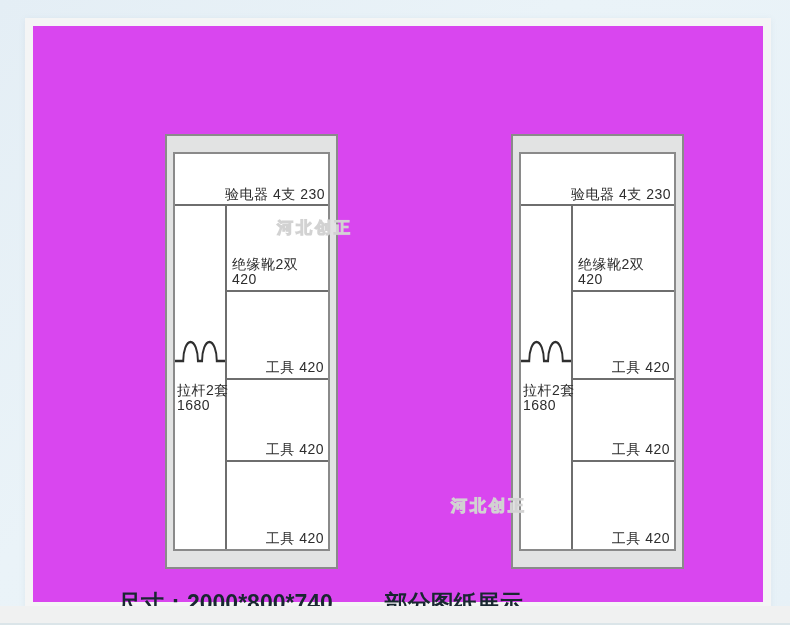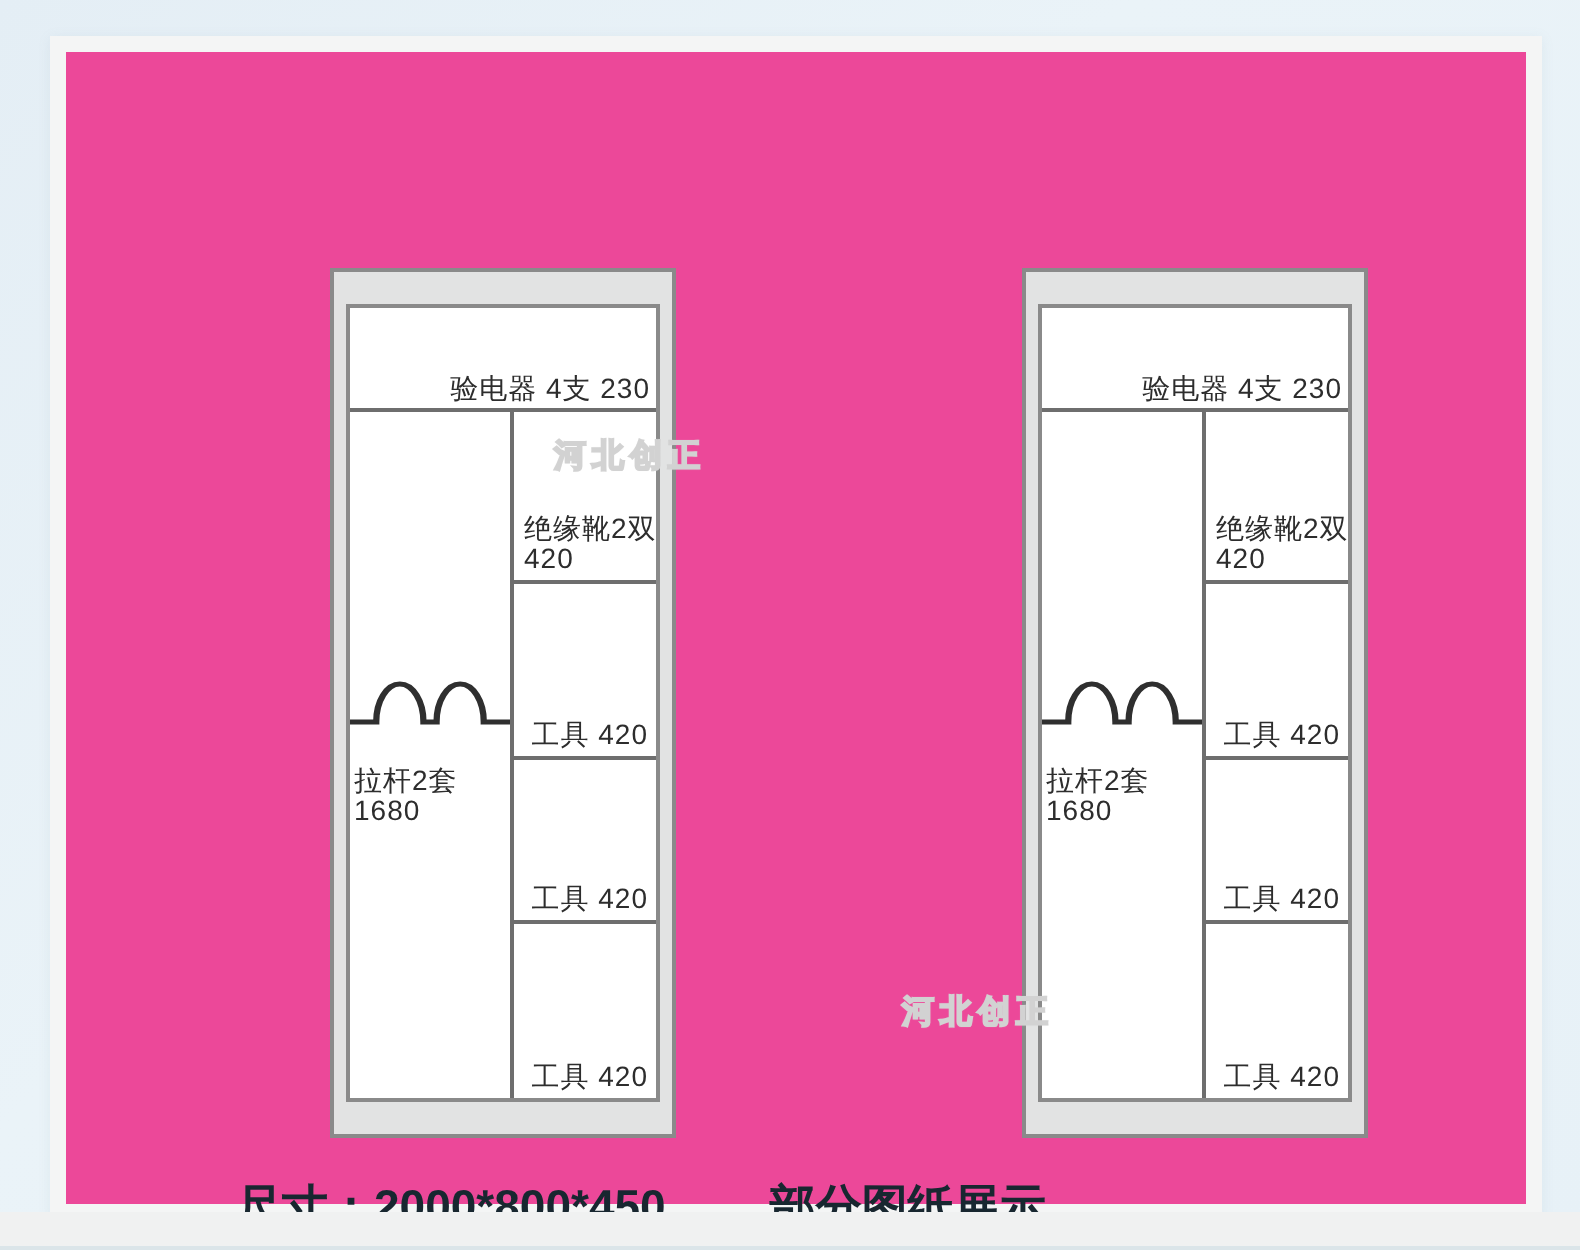--- a/index.html
+++ b/index.html
@@ -10,21 +10,21 @@
     background: linear-gradient(135deg, #e4eef5 0%, #eaf3f8 40%, #e7f1f7 100%);
     overflow: hidden;
   }
   .bottom-strip {
     position: absolute; left: 0; right: 0; bottom: 0; height: 19px;
     background: #f0f1f1;
     border-bottom: 2px solid #dbe5e9;
   }
   .card {
     position: absolute; left: 25px; top: 18px; width: 746px; height: 592px;
-    background: #ec4899;
+    background: #d946ef;
     border: 8px solid #f4f5f5;
     box-shadow: 0 1px 6px rgba(120,150,165,0.10);
   }
   
   .cabinet {
     position: absolute; top: 108px; width: 173px; height: 435px;
     background: #e2e3e3;
     border: 2px solid #8a8a8a;
   }
   .cabinet.c1 { left: 132px; }
@@ -39,21 +39,21 @@
     font-size: 14px; color: #2d2d2d; letter-spacing: 0.5px; white-space: nowrap;
     line-height: 15px;
   }
   .shelf-top {
     height: 52px; border-bottom: 2px solid #6e6e6e;
     display: flex; align-items: flex-end; justify-content: flex-end;
     padding: 0 3px 2px 0;
   }
   .cabinet-body { flex: 1; display: flex; min-height: 0; }
   .col-left {
-    width: 82px; border-right: 2px solid #6e6e6e; position: relative;
+    width: 52px; border-right: 2px solid #6e6e6e; position: relative;
   }
   .hooks-icon { position: absolute; left: 0; top: 131px; width: 100%; height: 26px; display: block; }
   .left-label { position: absolute; left: 2px; top: 177px; }
   .col-right { flex: 1; display: flex; flex-direction: column; min-width: 0; }
   .sec { position: relative; }
   .sec-line { border-bottom: 2px solid #6e6e6e; }
   .sec1 { height: 86px; display: flex; flex-direction: column; justify-content: flex-end; padding: 0 12px 3px 5px; }
   .sec2 { height: 88px; }
   .sec3 { height: 82px; }
   .sec4 { flex: 1; }
@@ -146,19 +146,19 @@
           </div>
         </div>
       </div>
     </div>
   </div>
 
   <div class="watermark wm1">河北创正</div>
   <div class="watermark wm2">河北创正</div>
 
   <div class="caption">
-    <span>尺寸：2000*800*450</span>
+    <span>尺寸：2000*800*740</span>
     <span>部分图纸展示</span>
   </div>
 
 </div>
 
 <div class="bottom-strip"></div>
 
 </body></html>

